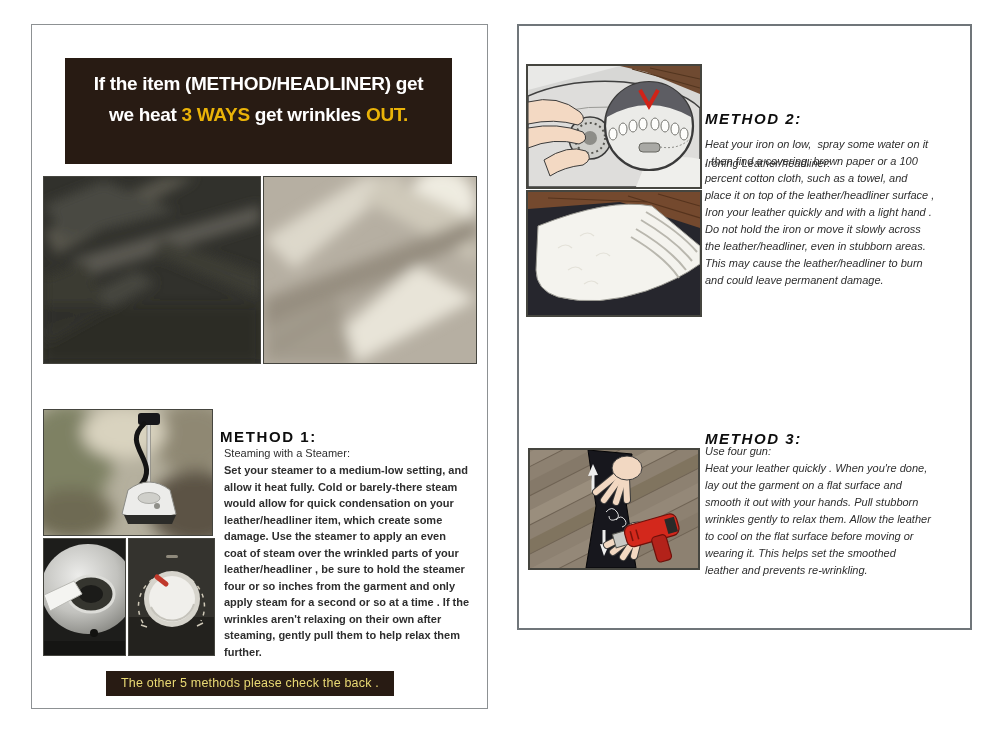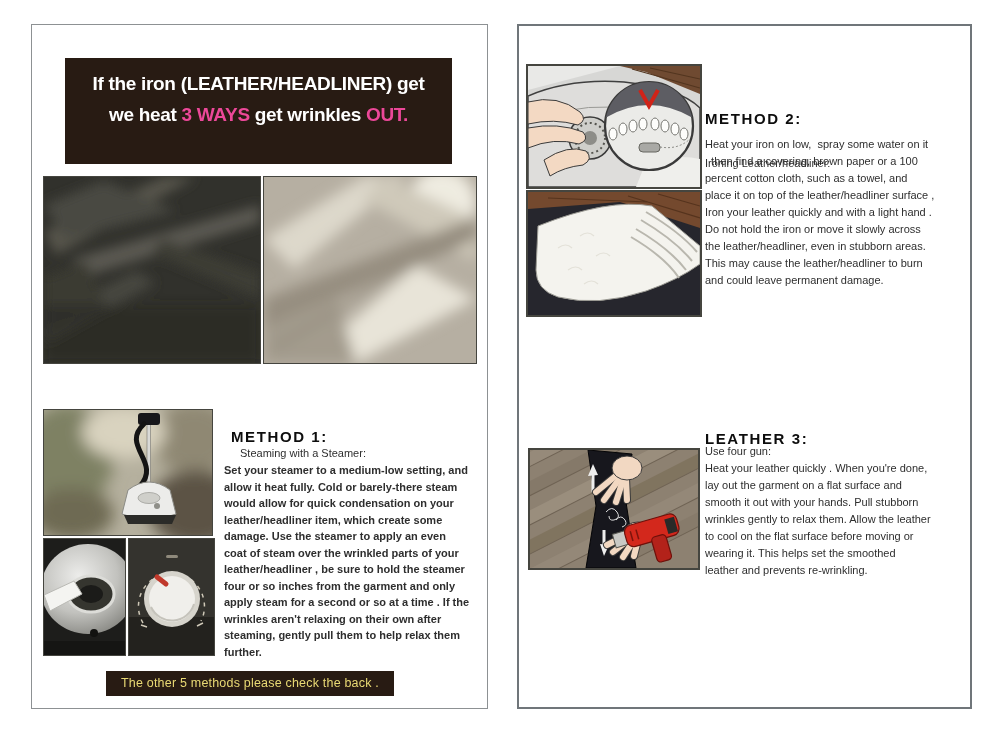--- a/index.html
+++ b/index.html
@@ -1,26 +1,26 @@
 <!DOCTYPE html>
 <html><head>
 <meta charset="utf-8">
 <style>
   html,body{margin:0;padding:0;background:#ffffff;}
   .canvas{position:relative;width:1000px;height:734px;background:#ffffff;overflow:hidden;
           font-family:"Liberation Sans",sans-serif;color:#2e2e2e;}
   .panel{position:absolute;background:#ffffff;box-sizing:border-box;}
   .panel-left{left:31px;top:24px;width:457px;height:685px;border:1px solid #8d9193;}
-  .panel-right{left:517px;top:24px;width:455px;height:685px;border:2px solid #70767a;}
+  .panel-right{left:517px;top:24px;width:455px;height:606px;border:2px solid #70767a;font-style:italic;}
 
   .title-banner{position:absolute;left:33px;top:33px;width:387px;height:106px;
           background:#281b13;color:#ffffff;text-align:center;font-weight:bold;
           font-size:19px;letter-spacing:-0.3px;line-height:31px;padding-top:10px;
           box-sizing:border-box;}
-  .hl{color:#ec4899;}
+  .hl{color:#eab308;}
 
   .fig{position:absolute;border:1px solid #45453f;background:#9a9a94;overflow:hidden;}
   .fig svg{display:block;width:100%;height:100%;}
 
   .steamer-wrap{position:absolute;left:11px;top:384px;width:170px;height:245px;}
   .steamer-wrap .fig{position:absolute;}
 
   .m-heading{position:absolute;font-weight:bold;font-size:15px;letter-spacing:1.6px;color:#0d0d0d;}
   .m-sub{position:absolute;font-size:11px;color:#2e2e2e;}
   .m-body{position:absolute;font-size:11px;color:#2e2e2e;white-space:pre-line;}
@@ -32,21 +32,21 @@
           line-height:25px;letter-spacing:0.2px;}
 </style>
 </head>
 <body>
 
 <div class="canvas">
 
   <section class="panel panel-left">
 
     <div class="title-banner">
-      <div>If the iron (LEATHER/HEADLINER) get</div>
+      <div>If the item (METHOD/HEADLINER) get</div>
       <div><span>we heat </span><span class="hl">3 WAYS</span><span> get wrinkles </span><span class="hl">OUT.</span></div>
     </div>
 
     <div class="fig" style="left:11px;top:151px;width:216px;height:186px;">
       <svg viewBox="0 0 216 186" preserveAspectRatio="none">
         <defs>
             <filter id="bA" x="-20%" y="-20%" width="140%" height="140%">
               <feGaussianBlur stdDeviation="6"></feGaussianBlur>
             </filter>
           </defs>
@@ -134,22 +134,22 @@
           <path d="M14,84 A33,33 0 1 1 72,82" fill="none" stroke="#cfc9b8" stroke-width="1.5" stroke-dasharray="4,5"></path>
           <path d="M12,86 l6,2 M74,84 l-6,3" stroke="#cfc9b8" stroke-width="1.5" fill="none"></path>
           <circle cx="43" cy="60" r="28" fill="#d6d4cc"></circle>
           <circle cx="43" cy="60" r="23" fill="#f0efeb"></circle>
           <path d="M22,68 a23,23 0 0 0 43,-3" stroke="#c5c3bb" stroke-width="2" fill="none"></path>
           <line x1="37" y1="45" x2="28" y2="38" stroke="#c0392b" stroke-width="5" stroke-linecap="round"></line>
         </svg>
       </div>
     </div>
 
-    <h2 class="m-heading" style="left:199px;top:391px;">METHOD 1:</h2>
-    <div class="m-sub lh-left" style="left:208px;top:420px;">Steaming with a Steamer:</div>
+    <h2 class="m-heading" style="left:188px;top:391px;">METHOD 1:</h2>
+    <div class="m-sub lh-left" style="left:192px;top:420px;">Steaming with a Steamer:</div>
     <div class="m-body lh-left" style="left:192px;top:437px;width:280px;font-weight:bold;">Set your steamer to a medium-low setting, and
 allow it heat fully. Cold or barely-there steam
 would allow for quick condensation on your
 leather/headliner item, which create some
 damage. Use the steamer to apply an even
 coat of steam over the wrinkled parts of your
 leather/headliner , be sure to hold the steamer
 four or so inches from the garment and only
 apply steam for a second or so at a time . If the
 wrinkles aren't relaxing on their own after
@@ -230,21 +230,21 @@
     <div class="m-body lh-right" style="left:186px;top:110px;width:268px;">Heat your iron on low,&nbsp;&nbsp;spray some water on it
 , then find a covering, brown paper or a 100
 percent cotton cloth, such as a towel, and
 place it on top of the leather/headliner surface ,
 Iron your leather quickly and with a light hand .
 Do not hold the iron or move it slowly across
 the leather/headliner, even in stubborn areas.
 This may cause the leather/headliner to burn
 and could leave permanent damage.</div>
 
-    <h2 class="m-heading" style="left:186px;top:392px;">LEATHER 3:</h2>
+    <h2 class="m-heading" style="left:186px;top:392px;">METHOD 3:</h2>
     <div class="m-sub lh-right" style="left:186px;top:417px;">Use four gun:</div>
     <div class="m-body lh-right" style="left:186px;top:434px;width:268px;">Heat your leather quickly . When you're done,
 lay out the garment on a flat surface and
 smooth it out with your hands. Pull stubborn
 wrinkles gently to relax them. Allow the leather
 to cool on the flat surface before moving or
 wearing it. This helps set the smoothed
 leather and prevents re-wrinkling.</div>
 
     <div class="fig" style="left:9px;top:422px;width:168px;height:118px;border-width:2px;">

